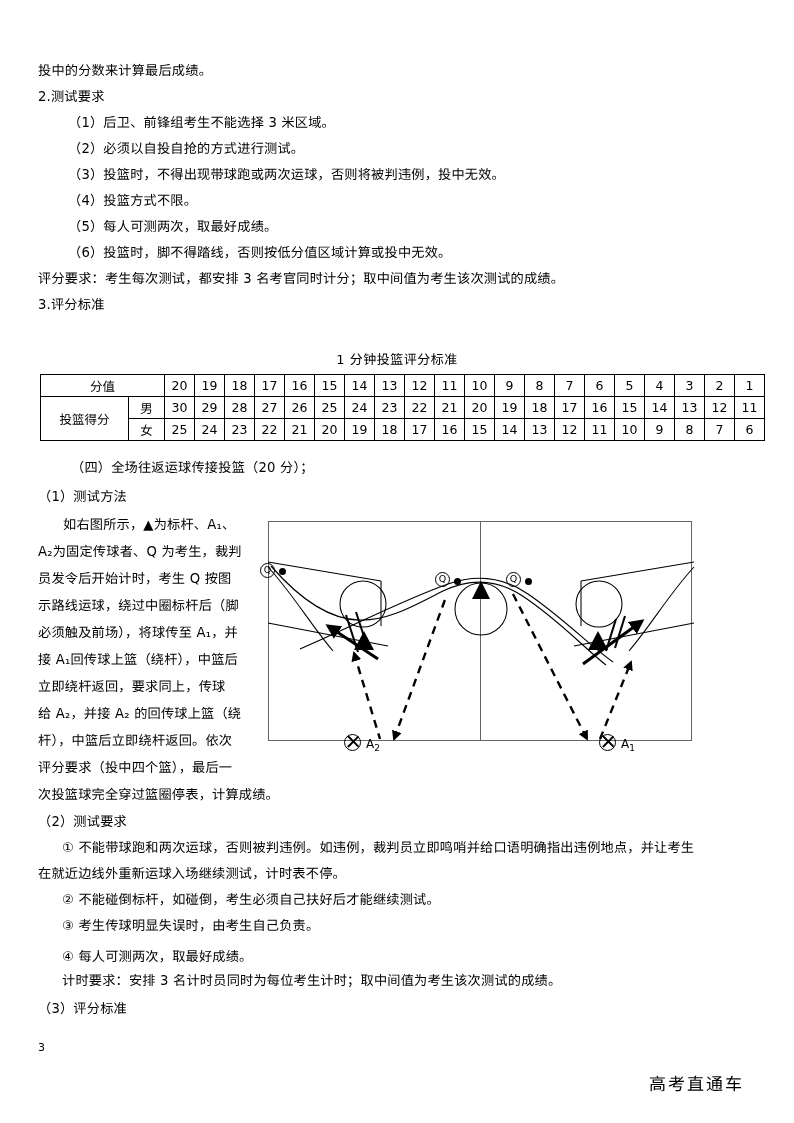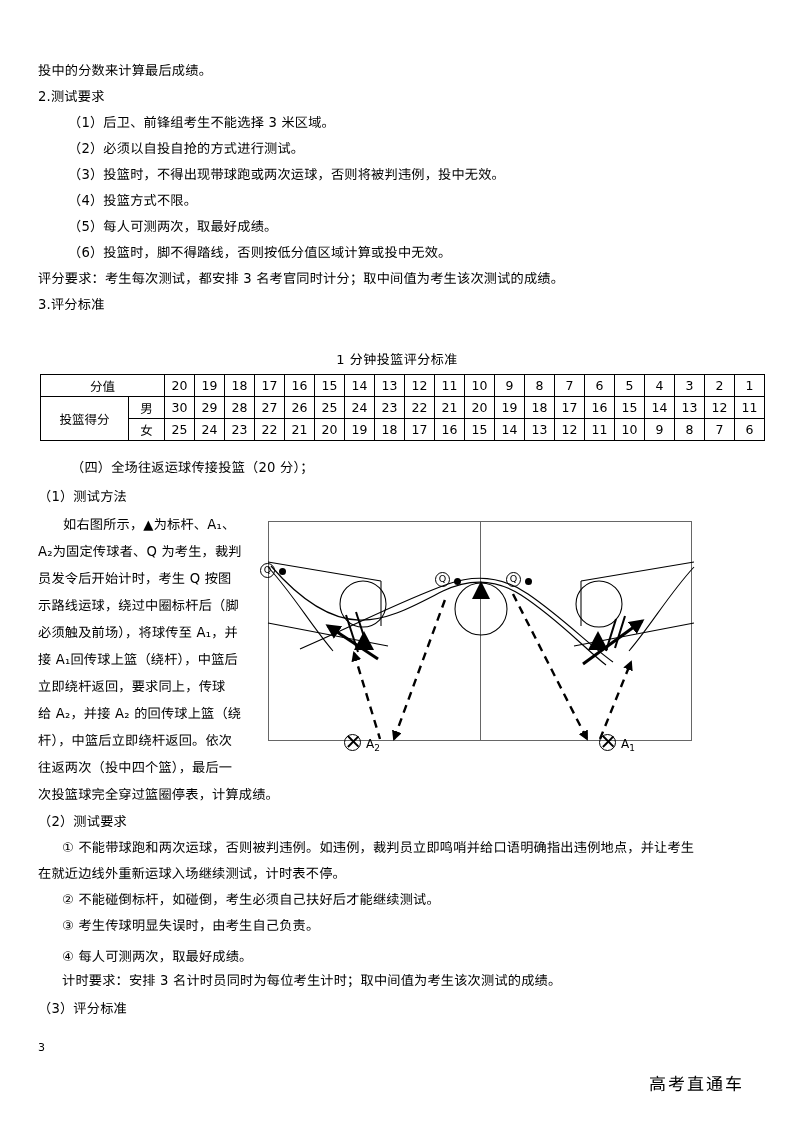--- a/index.html
+++ b/index.html
@@ -190,21 +190,21 @@
 
   <div class="txt" style="left:63px;top:516px;">如右图所示，▲为标杆、A₁、</div>
   <div class="txt" style="left:38px;top:543px;">A₂为固定传球者、Q 为考生，裁判</div>
   <div class="txt" style="left:38px;top:570px;">员发令后开始计时，考生 Q 按图</div>
   <div class="txt" style="left:38px;top:597px;">示路线运球，绕过中圈标杆后（脚</div>
   <div class="txt" style="left:38px;top:624px;">必须触及前场），将球传至 A₁，并</div>
   <div class="txt" style="left:38px;top:651px;">接 A₁回传球上篮（绕杆），中篮后</div>
   <div class="txt" style="left:38px;top:678px;">立即绕杆返回，要求同上，传球</div>
   <div class="txt" style="left:38px;top:705px;">给 A₂，并接 A₂ 的回传球上篮（绕</div>
   <div class="txt" style="left:38px;top:732px;">杆），中篮后立即绕杆返回。依次</div>
-  <div class="txt" style="left:38px;top:759px;">往返两次（投中四个篮），最后一</div>
+  <div class="txt" style="left:38px;top:759px;">评分要求（投中四个篮），最后一</div>
   <div class="txt" style="left:38px;top:786px;">次投篮球完全穿过篮圈停表，计算成绩。</div>
 
   <div class="diagram">
     <div class="court-box"></div>
     <div class="midline"></div>
 
     <svg class="courtsvg" width="486" height="280" viewBox="0 0 486 280">
       <defs>
         <marker id="arrH" viewBox="0 0 10 10" refX="8" refY="5" markerWidth="5" markerHeight="5" orient="auto-start-reverse">
           <path d="M0,0 L10,5 L0,10 z" fill="#000"></path>

